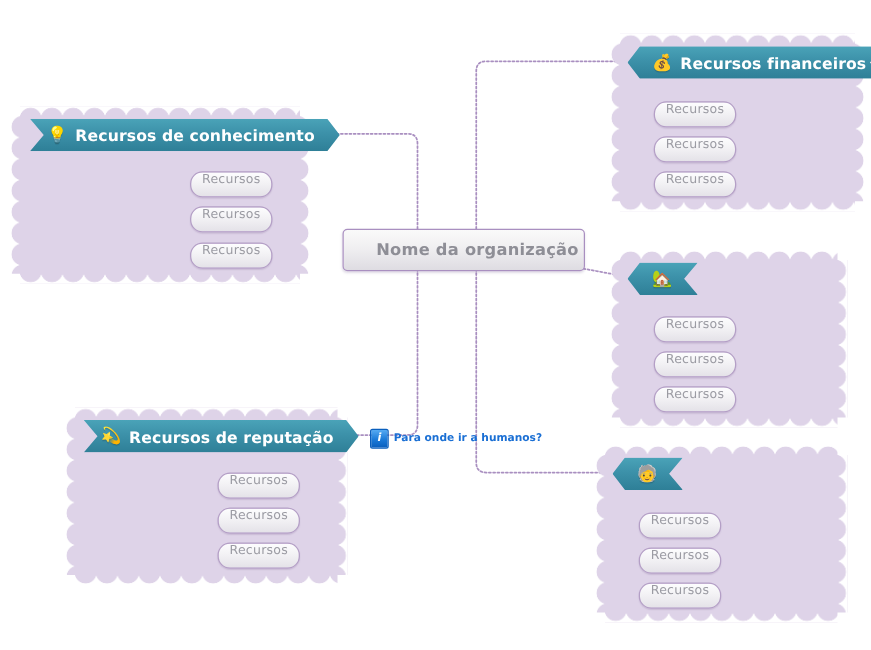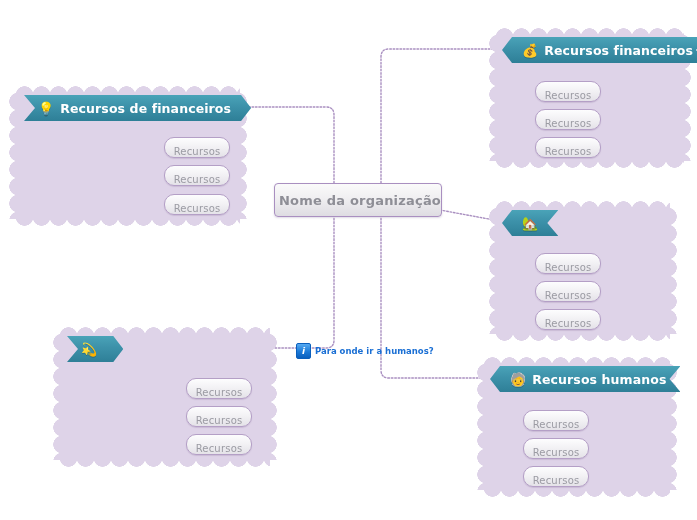--- a/index.html
+++ b/index.html
@@ -59,36 +59,35 @@
     clip-path:polygon(0 0,calc(100% - 10px) 0,100% 50%,calc(100% - 10px) 100%,0 100%,11px 50%);
   }
   .header .hicon{
     font-size:13px;margin-right:6px;line-height:1;
     filter:drop-shadow(0 1px 0 rgba(0,0,0,.18));
   }
 
   
   .leaf{
     position:absolute;height:19px;width:64px;z-index:5;
-    display:flex;align-items:flex-end;justify-content:center;
+    display:flex;align-items:flex-start;justify-content:center;
     background:linear-gradient(180deg,#fdfdfe 0%,#f2f1f4 48%,#e4e2e8 100%);
     border:1px solid #b49fc6;border-radius:10px;
     color:#9b9ba3;font-size:10px;letter-spacing:.2px;
     box-shadow:0 1px 1px rgba(110,85,135,.18);
-    margin-left:12px;
   }
 
   
   #center{
     position:absolute;left:274px;top:183px;width:166px;height:32px;z-index:8;
-    display:flex;align-items:center;justify-content:flex-end;
+    display:flex;align-items:center;justify-content:flex-start;
     background:linear-gradient(180deg,#fafafa 0%,#f0eff1 45%,#dedce2 100%);
     border:1px solid #a98fc0;border-radius:4px;
     box-shadow:0 1px 2px rgba(110,85,135,.22);
-    color:#8e8e96;font-size:13px;font-weight:bold;letter-spacing:.2px;
+    color:#8e8e96;font-size:13px;font-weight:bold;letter-spacing:.2px;padding-left:26px;
   }
 
   
   #note{
     position:absolute;left:296px;top:343px;z-index:9;
     display:flex;align-items:center;gap:4px;
     font-size:8.5px;font-weight:bold;color:#1a6fd4;white-space:nowrap;
   }
   #note .ibadge{
     width:13px;height:14px;border-radius:2px;
@@ -146,40 +145,41 @@
     </g>
   </svg>
 
   <div class="branch" style="left:17px;top:94px;width:222px;height:124px;">
     <div class="panel">
       <span class="edge l"></span>
       <span class="edge r"></span>
     </div>
     <div class="header right-point" style="left:7px;top:1px;">
       <span class="hicon">💡</span>
-      <span>Recursos de financeiros</span>
+      <span>Recursos de conhecimento</span>
     </div>
     <div class="leaf" style="left:135px;top:43px;">
       <span>Recursos</span>
     </div>
     <div class="leaf" style="left:135px;top:71px;">
       <span>Recursos</span>
     </div>
     <div class="leaf" style="left:135px;top:100px;">
       <span>Recursos</span>
     </div>
   </div>
 
   <div class="branch" style="left:61px;top:335px;width:208px;height:124px;">
     <div class="panel">
       <span class="edge l"></span>
       <span class="edge r"></span>
     </div>
     <div class="header right-point" style="left:6px;top:1px;">
       <span class="hicon">💫</span>
+      <span>Recursos de reputação</span>
     </div>
     <div class="leaf" style="left:113px;top:43px;">
       <span>Recursos</span>
     </div>
     <div class="leaf" style="left:113px;top:71px;">
       <span>Recursos</span>
     </div>
     <div class="leaf" style="left:113px;top:99px;">
       <span>Recursos</span>
     </div>
@@ -224,21 +224,20 @@
     </div>
   </div>
 
   <div class="branch" style="left:485px;top:365px;width:184px;height:124px;">
     <div class="panel">
       <span class="edge l"></span>
       <span class="edge r"></span>
     </div>
     <div class="header left-point" style="left:5px;top:1px;">
       <span class="hicon">🧓</span>
-      <span>Recursos humanos</span>
     </div>
     <div class="leaf" style="left:26px;top:45px;">
       <span>Recursos</span>
     </div>
     <div class="leaf" style="left:26px;top:73px;">
       <span>Recursos</span>
     </div>
     <div class="leaf" style="left:26px;top:101px;">
       <span>Recursos</span>
     </div>

